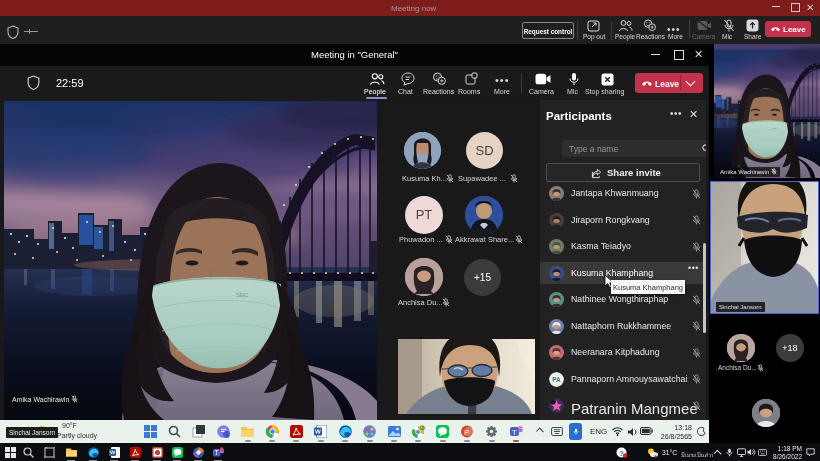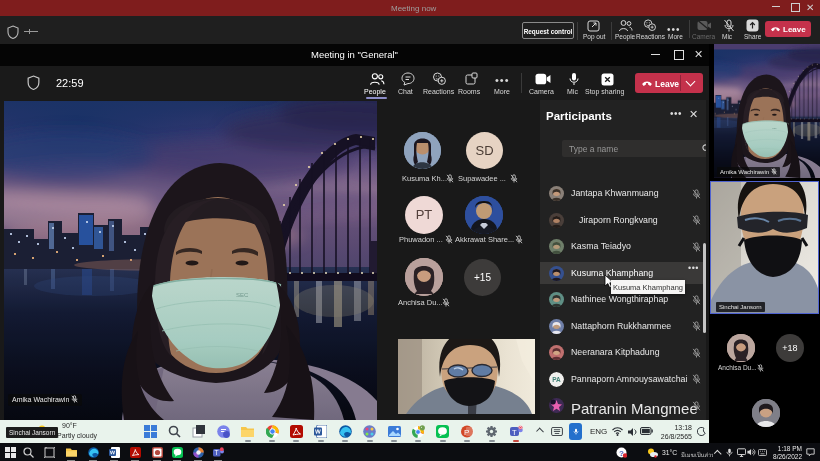--- a/index.html
+++ b/index.html
@@ -451,39 +451,46 @@
       <div class="abs" style="left:6px;top:10px;font-size:11.5px;font-weight:bold;color:#fff;">Participants</div>
       <div class="abs" style="left:130px;top:8px;font-size:10px;color:#ddd;letter-spacing:.5px;">•••</div>
       <div class="abs" style="left:149px;top:8px;font-size:11px;color:#ddd;">✕</div>
       <div class="abs" style="left:6px;top:40px;width:154px;height:17px;background:#2f2e2d;border-radius:2px;margin-left:16px;">
         <div class="abs" style="left:7px;top:4px;font-size:8.5px;color:#979797;">Type a name</div>
         <svg class="abs" style="left:140px;top:4px" width="9" height="9" viewBox="0 0 10 10">
               <circle cx="4" cy="4" r="3" fill="none" stroke="#cfcfcf" stroke-width="1.2"></circle>
               <path d="M6.3 6.3 L9 9" stroke="#cfcfcf" stroke-width="1.2"></path>
             </svg>
       </div>
+      <div class="abs" style="left:6px;top:63px;width:152px;height:17px;border:1px solid #4d4d4d;border-radius:2px;background:#262626;">
+        <svg class="abs" style="left:44px;top:3.5px" width="11" height="11" viewBox="0 0 12 12">
+              <path d="M7 1.5 L10.5 4.5 L7 7.5 V5.5 C4 5.5 2.5 7 2 9.5 C1.5 6 3.5 3.8 7 3.6 Z" fill="none" stroke="#e8e8e8" stroke-width="1"></path>
+              <path d="M9 9 V10.5 H1.5 V4" fill="none" stroke="#e8e8e8" stroke-width="1"></path>
+            </svg>
+        <div class="abs" style="left:60px;top:3px;font-size:9.5px;font-weight:bold;color:#f0f0f0;">Share invite</div>
+      </div>
       <div class="abs" style="left:9px;top:86px;width:15px;height:15px;border-radius:50%;overflow:hidden;"><svg width="15" height="15">
               <rect width="15" height="15" fill="#8a8078"></rect>
               <circle cx="7.5" cy="6.5" r="3.6" fill="#c3997a"></circle>
               <path d="M3.5 6 C3.5 2 11.5 2 11.5 6 L11.5 9 C11 4.5 4 4.5 3.5 9 Z" fill="#3a3028"></path>
               <path d="M2 15 C3 10.5 12 10.5 13 15 Z" fill="#3a3028"></path>
             </svg></div>
 <div class="abs" style="left:31px;top:88px;font-size:8.8px;color:#e8e8e8;white-space:nowrap;">Jantapa Khwanmuang</div>
 <svg class="abs" style="left:152px;top:88.5px" width="9" height="10" viewBox="0 0 12 13">
             <rect x="4" y="1" width="4" height="7" rx="2" fill="none" stroke="#9a9a9a" stroke-width="1.3"></rect>
             <path d="M2 6 C2 11 10 11 10 6 M6 10.5 V12.5" fill="none" stroke="#9a9a9a" stroke-width="1.3"></path>
             <path d="M1.5 1 L10.5 12" stroke="#9a9a9a" stroke-width="1.3"></path>
           </svg>
 <div class="abs" style="left:9px;top:112.5px;width:15px;height:15px;border-radius:50%;overflow:hidden;"><svg width="15" height="15">
               <rect width="15" height="15" fill="#4a3f3a"></rect>
               <circle cx="7.5" cy="6.5" r="3.6" fill="#b08264"></circle>
               <path d="M3.5 6 C3.5 2 11.5 2 11.5 6 L11.5 9 C11 4.5 4 4.5 3.5 9 Z" fill="#241d1a"></path>
               <path d="M2 15 C3 10.5 12 10.5 13 15 Z" fill="#241d1a"></path>
             </svg></div>
-<div class="abs" style="left:31px;top:114.5px;font-size:8.8px;color:#e8e8e8;white-space:nowrap;margin-left:8px;">Jiraporn Rongkvang</div>
+<div class="abs" style="left:31px;top:114.5px;font-size:8.8px;color:#e8e8e8;white-space:nowrap;">Jiraporn Rongkvang</div>
 <svg class="abs" style="left:152px;top:115px" width="9" height="10" viewBox="0 0 12 13">
             <rect x="4" y="1" width="4" height="7" rx="2" fill="none" stroke="#9a9a9a" stroke-width="1.3"></rect>
             <path d="M2 6 C2 11 10 11 10 6 M6 10.5 V12.5" fill="none" stroke="#9a9a9a" stroke-width="1.3"></path>
             <path d="M1.5 1 L10.5 12" stroke="#9a9a9a" stroke-width="1.3"></path>
           </svg>
 <div class="abs" style="left:9px;top:139px;width:15px;height:15px;border-radius:50%;overflow:hidden;"><svg width="15" height="15">
               <rect width="15" height="15" fill="#6f7f6a"></rect>
               <circle cx="7.5" cy="6.5" r="3.6" fill="#b59a78"></circle>
               <path d="M3.5 6 C3.5 2 11.5 2 11.5 6 L11.5 9 C11 4.5 4 4.5 3.5 9 Z" fill="#42503e"></path>
               <path d="M2 15 C3 10.5 12 10.5 13 15 Z" fill="#42503e"></path>

